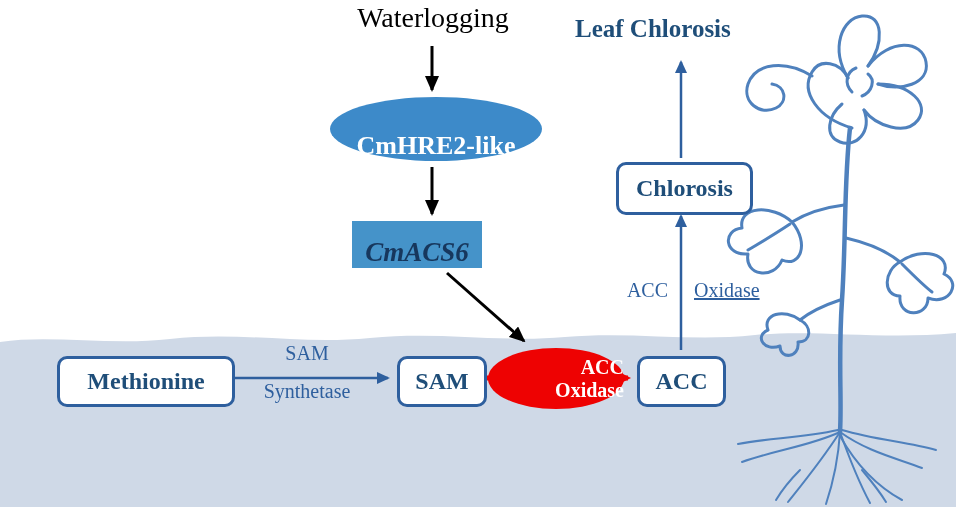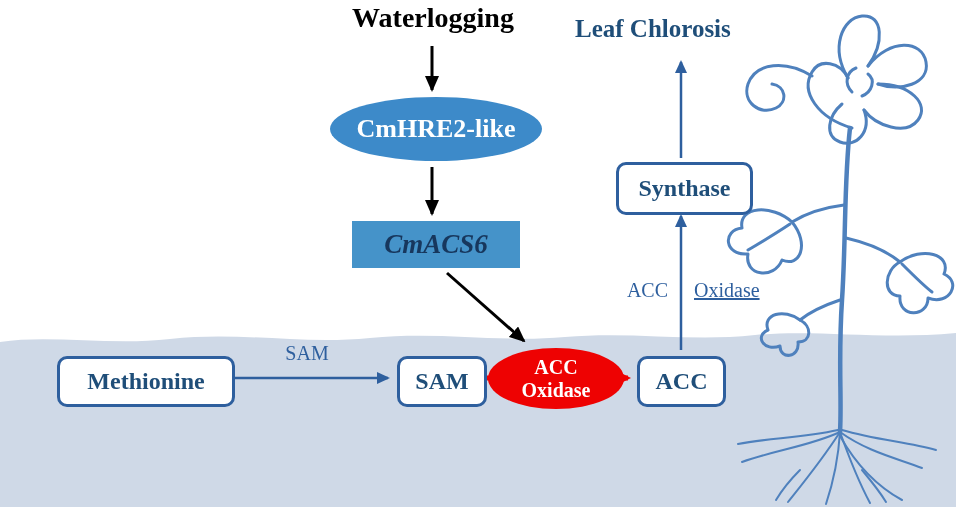--- a/index.html
+++ b/index.html
@@ -16,32 +16,32 @@
   html,body{margin:0;padding:0;background:#ffffff;}
   .canvas{
     position:relative;
     width:956px;height:516px;
     overflow:hidden;
     background:#ffffff;
     font-family:"Liberation Serif","DejaVu Serif",serif;
   }
   .layer{position:absolute;left:0;top:0;width:956px;height:516px;z-index:1;}
   .abs{position:absolute;z-index:2;}
-  .center-flex{display:flex;align-items:center;justify-content:center;}
+  .center-flex{display:flex;align-items:flex-end;justify-content:center;}
   .node-box{
     position:absolute;z-index:2;
     background:#ffffff;
     border:3px solid var(--accent-blue);
     border-radius:10px;
     display:flex;align-items:center;justify-content:center;
     font-weight:bold;color:var(--dark-blue-text);font-size:24px;
   }
-  .waterlogging{left:318px;top:2px;width:230px;text-align:center;font-size:28px;font-weight:bold;color:var(--black);}
+  .waterlogging{left:318px;top:2px;width:230px;text-align:center;font-size:28px;font-weight:normal;color:var(--black);}
   .cmhre2{left:330px;top:97px;width:212px;height:64px;background:var(--node-blue-fill);border-radius:50%;color:#ffffff;font-size:26px;font-weight:bold;}
-  .cmacs6{left:352px;top:221px;width:168px;height:47px;background:var(--gene-box-fill);color:var(--gene-text);font-style:italic;font-size:27px;font-weight:bold;}
+  .cmacs6{left:352px;top:221px;width:130px;height:47px;background:var(--gene-box-fill);color:var(--gene-text);font-style:italic;font-size:27px;font-weight:bold;}
   .methionine{left:57px;top:356px;width:172px;height:45px;text-align:right;}
   .sam{left:397px;top:356px;width:84px;height:45px;}
   .acc{left:637px;top:356px;width:83px;height:45px;}
   .ethylene{left:616px;top:162px;width:131px;height:47px;}
   .acc-synthase{
     left:488px;top:348px;width:136px;height:61px;
     background:var(--red-fill);border-radius:50%;
     color:#ffffff;font-weight:bold;font-size:20px;line-height:1.15;
     flex-direction:column;text-align:center;
   }
@@ -136,36 +136,37 @@
 
   <div class="abs center-flex cmacs6">
     <span>CmACS6</span>
   </div>
 
   <div class="node-box methionine">
     <span>Methionine</span>
   </div>
 
   <div class="edge-label lbl-sam">SAM</div>
+  <div class="edge-label lbl-synthetase">Synthetase</div>
 
   <div class="node-box sam">
     <span>SAM</span>
   </div>
 
   <div class="abs center-flex acc-synthase">
     <span>ACC</span>
     <span>Oxidase</span>
   </div>
 
   <div class="node-box acc">
     <span>ACC</span>
   </div>
 
   <div class="edge-label lbl-acc-ox-left">ACC</div>
   <div class="edge-label lbl-acc-ox-right">Oxidase</div>
 
   <div class="node-box ethylene">
-    <span>Synthase</span>
+    <span>Chlorosis</span>
   </div>
 
   <div class="abs leaf-chlorosis">Leaf Chlorosis</div>
 
 </div>
 
 </body></html>

